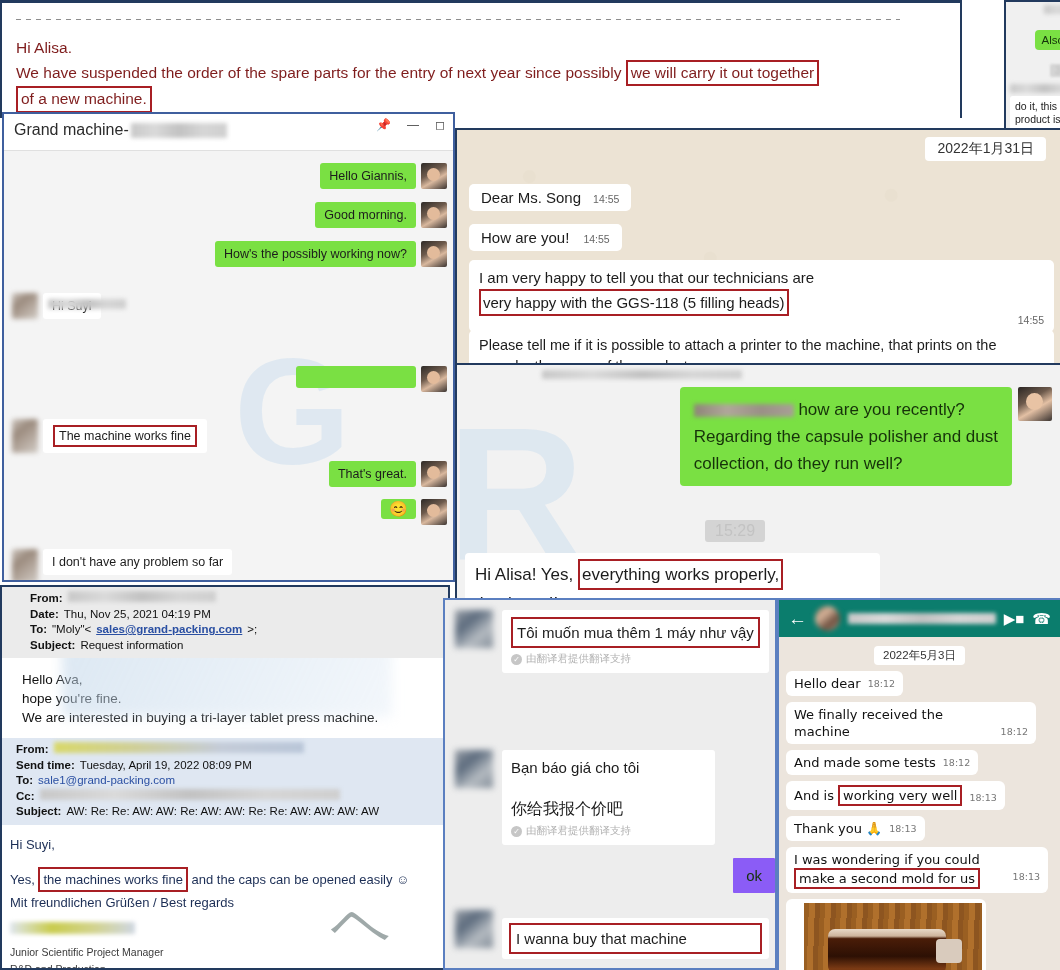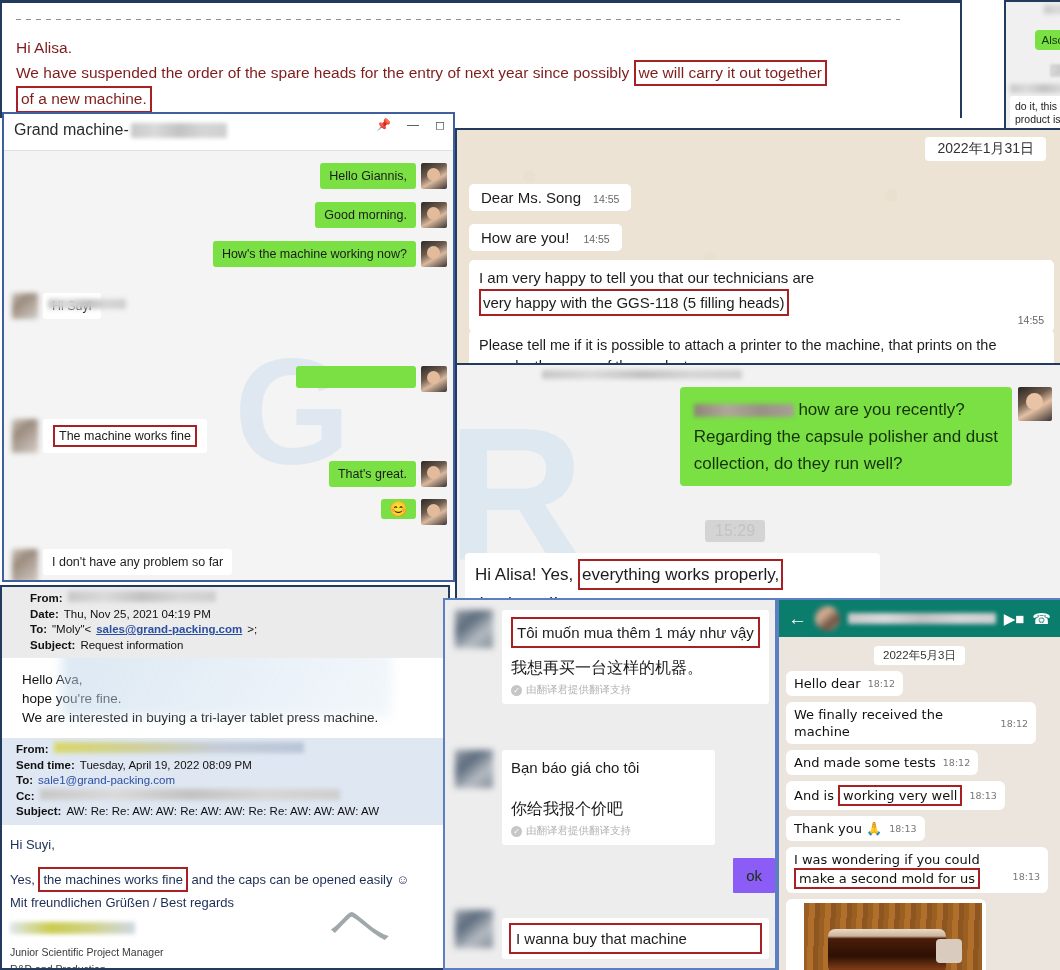--- a/index.html
+++ b/index.html
@@ -198,21 +198,21 @@
     background:linear-gradient(140deg,#8e6a55,#d7b49a,#6e5040,#c6a088); }
   #wa .waname { flex:1; height:11px; }
   #wa .vicon, #wa .picon { font-size:15px; }
   #wa .wadate {
     margin:9px auto 0; width:fit-content; background:#fff;
     font-size:11.5px; padding:2px 9px; border-radius:4px; color:#333;
   }
   #wa .wabub {
     background:#fff; border-radius:6px; padding:4px 8px; margin:6px 0 0 7px;
     width:fit-content; max-width:250px; font-size:13px; line-height:17px;
-    color:#111; display:flex; align-items:center; gap:7px;
+    color:#111; display:flex; align-items:flex-end; gap:7px;
     font-family:"DejaVu Sans", sans-serif;
   }
   #wa .watime { font-size:9.5px; color:#777; white-space:nowrap; }
   #wa .waimg {
     margin:6px 0 0 7px; width:200px; height:105px; border-radius:6px;
     background:#fff; padding:4px; position:relative; overflow:hidden;
   }
   #wa .waimg .wood {
     position:absolute; left:18px; top:4px; width:178px; height:100px;
     background:repeating-linear-gradient(92deg,#9a5f22 0 5px,#b0702c 5px 11px,#8d5520 11px 16px);
@@ -229,21 +229,21 @@
 </style>
 </head>
 <body>
 
 <div class="stage">
 
   <div class="panel" id="top-email">
     <div class="dash"></div>
     <div class="body">
       <div class="ln">Hi Alisa.</div>
-      <div class="ln"><span>We have suspended the order of the spare heads for the entry of next year since possibly </span><span class="hl">we will carry it out together</span></div>
+      <div class="ln"><span>We have suspended the order of the spare parts for the entry of next year since possibly </span><span class="hl">we will carry it out together</span></div>
       <div class="ln"><span class="hl">of a new machine.</span></div>
       <div class="ln">All the best.</div>
     </div>
   </div>
 
   <div class="panel" id="tr-chat">
     <span class="blur grayblur1"></span>
     <div class="gbubble">Also adve</div>
     <div class="tstamp">3:20</div>
     <span class="blur nameblur"></span>
@@ -266,21 +266,21 @@
         <div class="bub green">Hello Giannis,</div>
         <div class="avatar"></div>
       </div>
 
       <div class="row right" style="top:51px;">
         <div class="bub green">Good morning.</div>
         <div class="avatar"></div>
       </div>
 
       <div class="row right" style="top:90px;">
-        <div class="bub green">How's the machine working now?</div>
+        <div class="bub green">How's the possibly working now?</div>
         <div class="avatar"></div>
       </div>
 
       <div class="row left" style="top:142px;">
         <div class="avatar blurav"></div>
         <div class="bub white">Hi Suyi</div>
       </div>
       <span class="blur" style="position:absolute;left:44px;top:148px;width:78px;height:10px;"></span>
 
       <div class="row right" style="top:215px;">
@@ -436,21 +436,20 @@
   </div>
 
   <div class="panel" id="viet">
 
     <div class="vrow" style="left:10px; top:10px; right:6px;justify-content:flex-end;">
       <div class="vav"></div>
       <div class="vbub" style="flex:1;">
         <div class="hl" style="display:block;padding:3px 4px;">
           <span class="vt">Tôi muốn mua thêm 1 máy như vậy</span>
         </div>
-        <div class="vcn" style="margin-top:9px;">我想再买一台这样的机器。</div>
         <div class="vcredit">
             <span class="chk">✓</span>
             <span>由翻译君提供翻译支持</span>
           </div>
       </div>
     </div>
 
     <div class="vrow" style="left:10px; top:150px; right:60px;">
       <div class="vav"></div>
       <div class="vbub" style="flex:1;">

